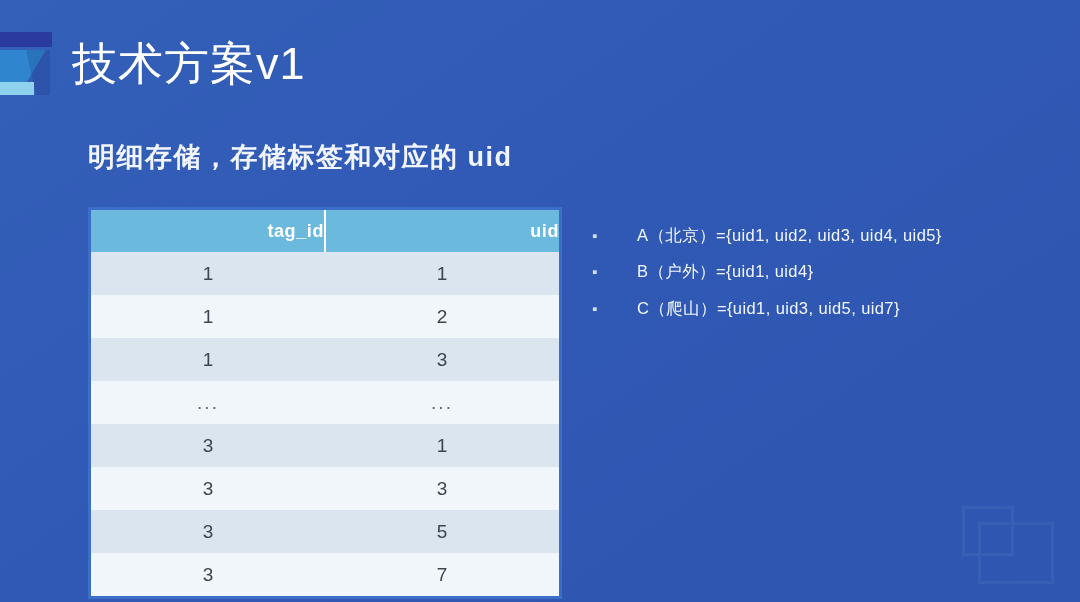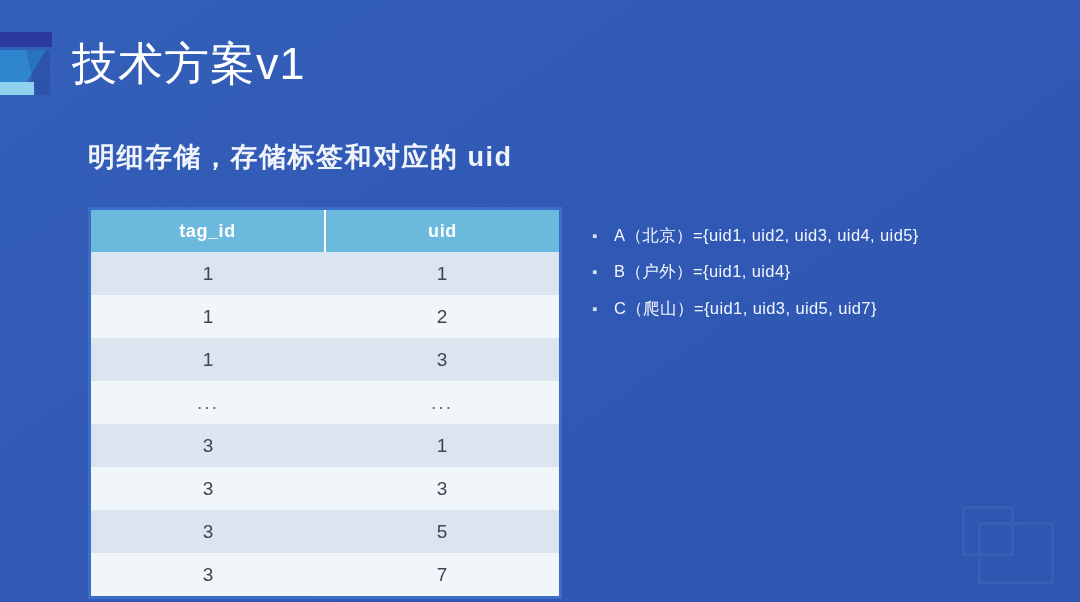--- a/index.html
+++ b/index.html
@@ -120,21 +120,21 @@
     table-layout: fixed;
   }
   table.detail-table th {
     background: #6cb9de;
     color: #ffffff;
     font-size: 18px;
     font-weight: bold;
     letter-spacing: 0.6px;
     height: 42px;
     padding: 0;
-    text-align: center;
+    text-align: right;
     vertical-align: middle;
   }
   table.detail-table th.col-left {
     border-right: 2px solid #ffffff;
   }
   table.detail-table td {
     font-size: 19px;
     color: #3c4550;
     height: 43px;
     padding: 0;
@@ -164,21 +164,21 @@
     white-space: nowrap;
   }
   .bullet-marker {
     flex: 0 0 auto;
     width: 22px;
     color: #cfe0f8;
     font-size: 15px;
     line-height: 1;
     text-align: left;
   }
-  .bullet-text { flex: 1 1 auto; }
+  .bullet-text { flex: 1 1 auto; margin-left: 23px; }
 </style>
 </head>
 <body>
 
 <div id="slide">
 
   <div class="deco-mark">
     <div class="deco-bar"></div>
     <div class="deco-tri"></div>
     <div class="deco-shade"></div>

